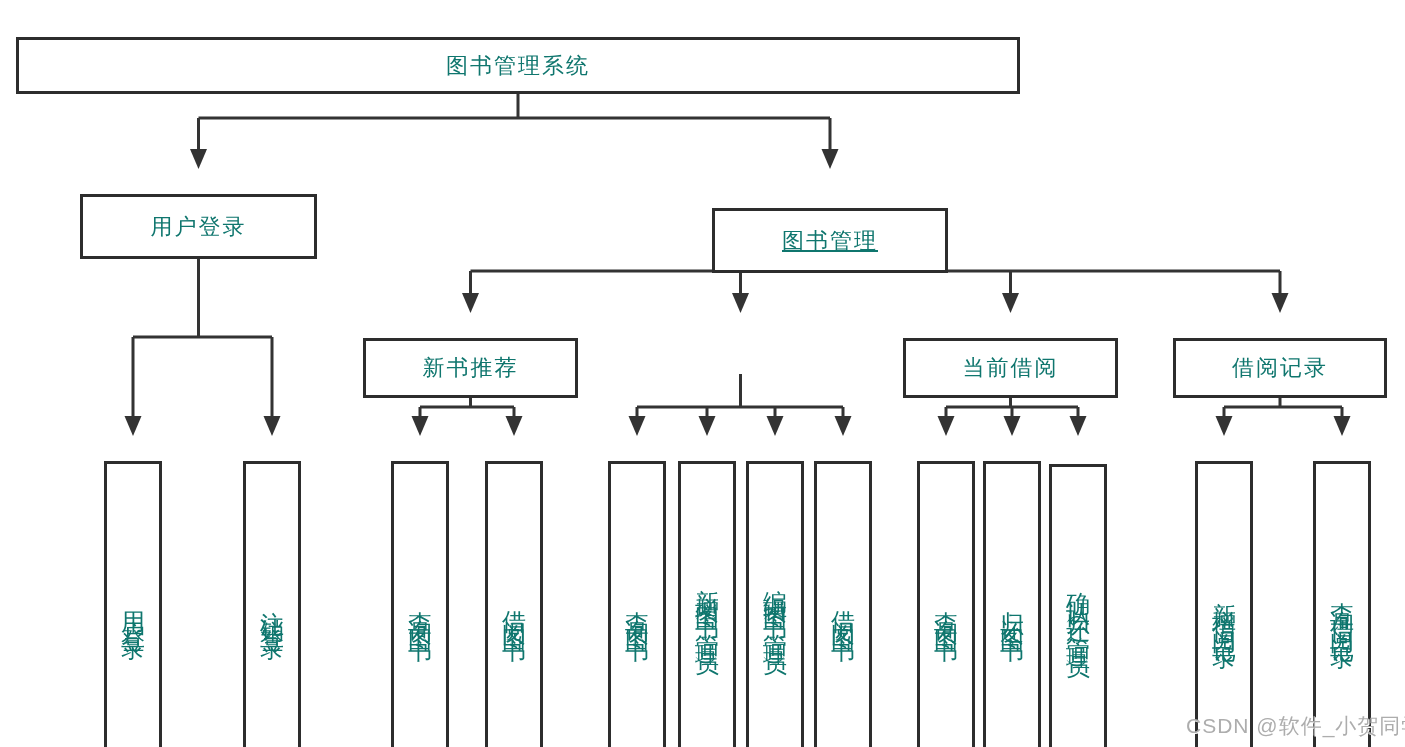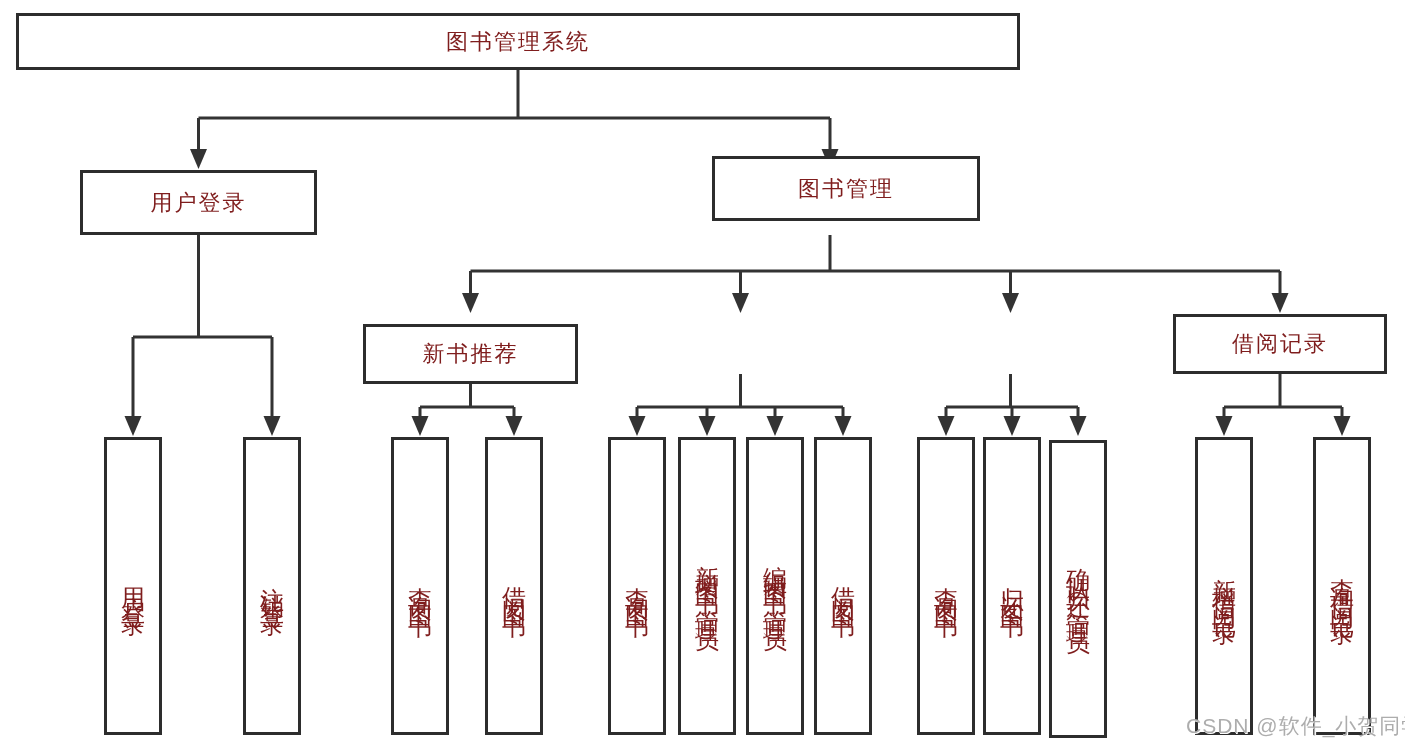--- a/index.html
+++ b/index.html
@@ -22,23 +22,24 @@
     z-index: 1;
   }
   .box {
     position: absolute;
     box-sizing: border-box;
     border: 3px solid #2d2d2d;
     background: #ffffff;
     display: flex;
     align-items: center;
     justify-content: center;
-    color: #7f1d1d;
+    color: #0f766e;
     z-index: 2;
     font-weight: 500;
+    margin-top: 24px;
   }
   .hnode {
     font-size: 22px;
     letter-spacing: 2px;
   }
   .leaf {
     width: 58px;
     top: 437px;
     height: 298px;
   }
@@ -96,23 +97,24 @@
       <polygon points="1003.5,416 1020.5,416 1012,436"></polygon>
       <polygon points="1069.5,416 1086.5,416 1078,436"></polygon>
       <polygon points="1215.5,416 1232.5,416 1224,436"></polygon>
       <polygon points="1333.5,416 1350.5,416 1342,436"></polygon>
     </g>
   </svg>
 
   <div class="box hnode" style="left:16px; top:13px; width:1004px; height:57px;">图书管理系统</div>
 
   <div class="box hnode" style="left:80px; top:170px; width:237px; height:65px;">用户登录</div>
-  <div class="box hnode" style="left:712px; top:156px; width:268px; height:65px;">图书管理</div>
+  <div class="box hnode" style="left:712px; top:184px; width:236px; height:65px;text-decoration:underline;">图书管理</div>
 
-  <div class="box hnode" style="left:363px; top:324px; width:215px; height:60px;">新书推荐</div>
+  <div class="box hnode" style="left:363px; top:314px; width:215px; height:60px;">新书推荐</div>
+  <div class="box hnode" style="left:903px; top:314px; width:215px; height:60px;">当前借阅</div>
   <div class="box hnode" style="left:1173px; top:314px; width:214px; height:60px;">借阅记录</div>
 
   <div class="box leaf" style="left:104px;">
     <span class="vtext">用户登录</span>
   </div>
   <div class="box leaf" style="left:243px;">
     <span class="vtext">注销登录</span>
   </div>
 
   <div class="box leaf" style="left:391px;">

